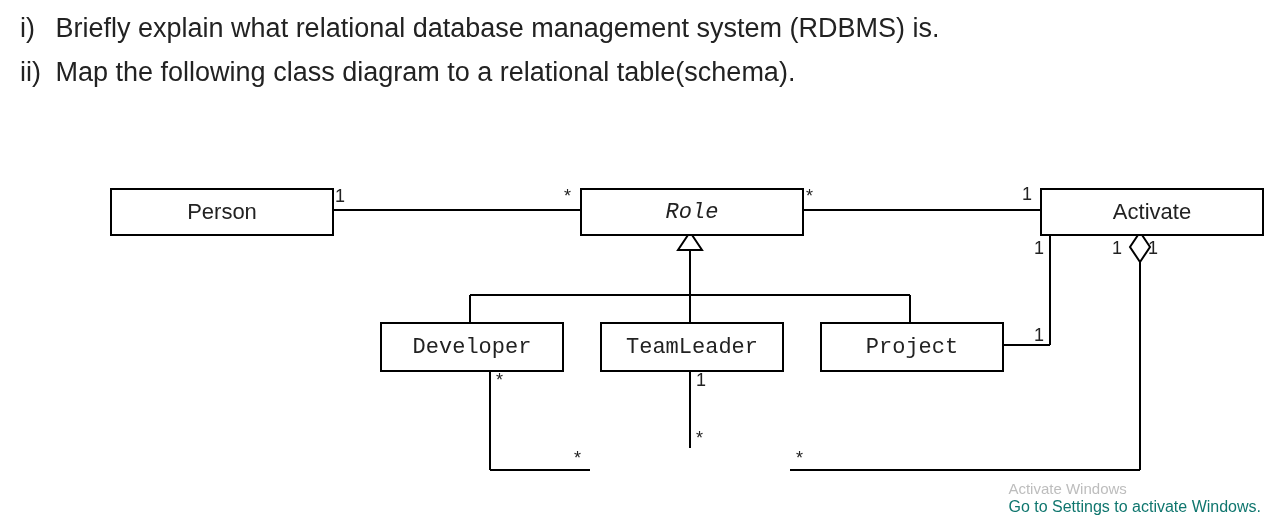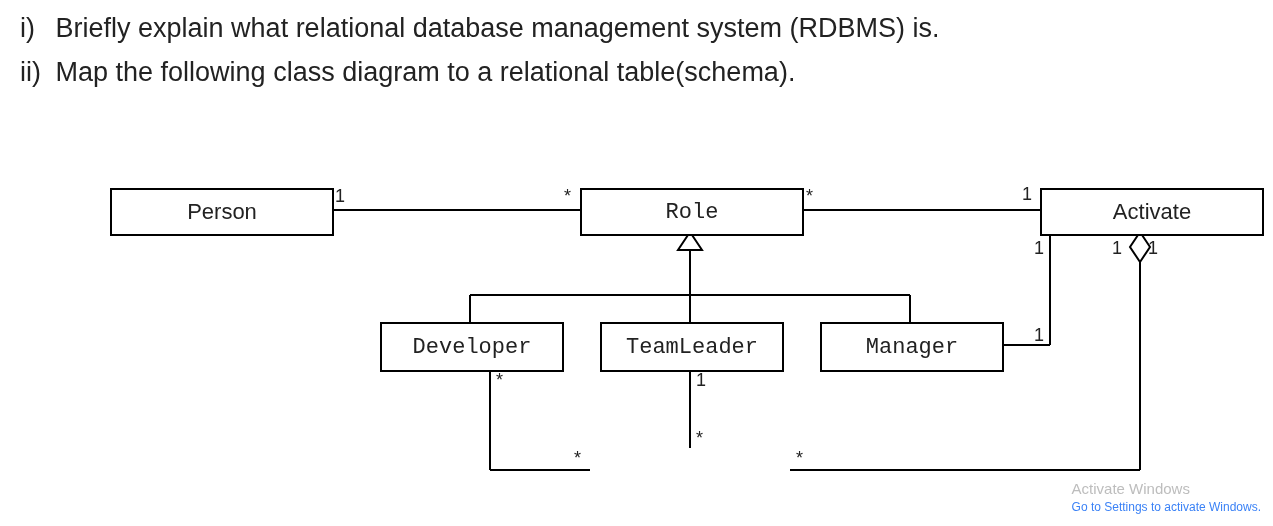--- a/index.html
+++ b/index.html
@@ -2,26 +2,26 @@
 <html><head>
 <meta charset="utf-8">
 <style>
   html,body{margin:0;padding:0;font-family:Arial,Helvetica,sans-serif;background:#fff;color:#222;}
   .page{width:1273px;height:526px;position:relative;box-sizing:border-box;padding:6px 0 16px 20px;}
   .qline{font-size:27px;line-height:44px;}
   .qline .num{display:inline-block;width:28px;}
   .diagram{position:absolute;left:0;top:150px;width:1273px;height:376px;}
   .box{position:absolute;border:2px solid #000;background:#fff;text-align:center;font-size:22px;display:flex;align-items:center;justify-content:center;}
   .box.mono{font-family:"Courier New",monospace;font-size:22px;}
-  .ital{}
+  .ital{font-style:italic;}
   .mult{position:absolute;font-size:18px;font-family:Arial,sans-serif;}
   svg.lines{position:absolute;left:0;top:0;width:1273px;height:376px;overflow:visible;}
   .watermark{position:absolute;right:12px;bottom:10px;color:#bdbdbd;font-size:15px;line-height:18px;text-align:left;margin-top:23px;}
   .watermark .t1{display:block;color:#bdbdbd;}
-  .watermark .t2{display:block;color:#3b82f6;font-size:12px;}
+  .watermark .t2{display:block;color:#0f766e;font-size:16px;}
 </style>
 </head>
 <body>
 
 <div class="page">
 
   <div class="qline">
     <span class="num">i)</span>
     <span>Briefly explain what relational database management system (RDBMS) is.</span>
   </div>
@@ -68,21 +68,21 @@
     <div class="box" style="left:1040px;top:38px;width:220px;height:44px">
       <span>Activate</span>
     </div>
     <div class="box mono" style="left:380px;top:172px;width:180px;height:46px">
       <span>Developer</span>
     </div>
     <div class="box mono" style="left:600px;top:172px;width:180px;height:46px">
       <span>TeamLeader</span>
     </div>
     <div class="box mono" style="left:820px;top:172px;width:180px;height:46px">
-      <span>Manager</span>
+      <span>Project</span>
     </div>
 
     <span class="mult" style="left:335px;top:36px">1</span>
     <span class="mult" style="left:564px;top:36px">*</span>
     <span class="mult" style="left:806px;top:36px">*</span>
     <span class="mult" style="left:1022px;top:34px">1</span>
 
     <span class="mult" style="left:1034px;top:175px">1</span>
     <span class="mult" style="left:1034px;top:88px">1</span>
 

